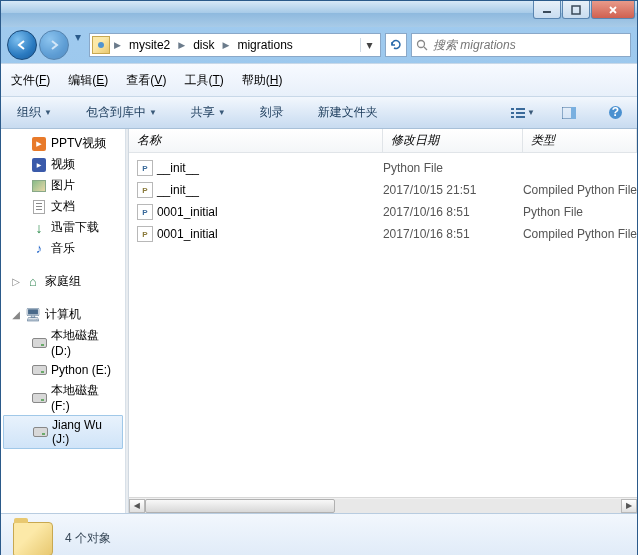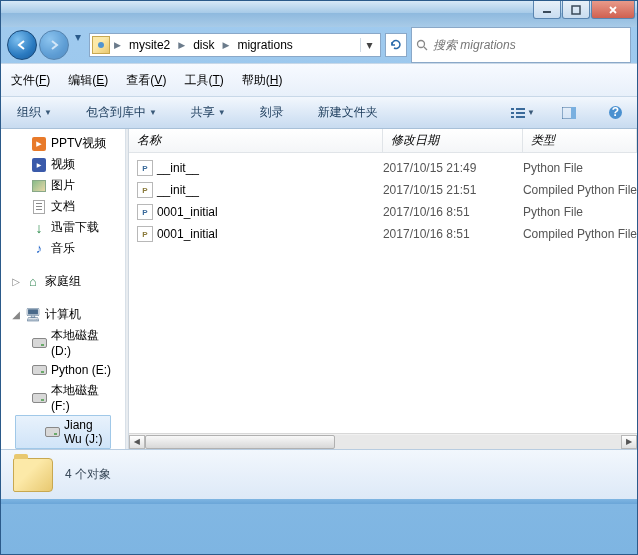--- a/index.html
+++ b/index.html
@@ -13,35 +13,35 @@
 .nav-circle { width: 30px; height: 30px; border-radius: 50%; background: radial-gradient(circle at 35% 30%, #7ec0f0 0%, #2a7ac0 60%, #1a5a9a 100%); border: 1px solid #1a4a7a; display: flex; align-items: center; justify-content: center; color: #fff; font-size: 14px; cursor: pointer; }
 .nav-circle.fwd { opacity: 0.55; }
 .nav-dd { width: 14px; height: 14px; color: #2a5a8a; display: flex; align-items: center; justify-content: center; }
 .address { flex: 1; height: 24px; background: #fff; border: 1px solid #8aa8c8; display: flex; align-items: center; padding: 0 2px; gap: 2px; }
 .addr-icon { width: 18px; height: 18px; background: linear-gradient(135deg, #fce9a8 40%, #e8c870 100%); border: 1px solid #c8a850; position: relative; }
 .addr-icon::after { content: ""; position: absolute; top: 50%; left: 50%; transform: translate(-50%,-50%); width: 6px; height: 6px; border-radius: 50%; background: #5094d0; }
 .crumb { padding: 2px 4px; color: #000; cursor: pointer; }
 .crumb-sep { color: #6b7b8b; padding: 0 2px; font-size: 9px; }
 .addr-dd { width: 18px; text-align: center; color: #444; border-left: 1px solid #d0dae4; cursor: pointer; }
 .addr-refresh { width: 22px; height: 24px; background: #fff; border: 1px solid #8aa8c8; display: flex; align-items: center; justify-content: center; color: #2a6aaa; }
-.search { width: 220px; height: 36px; background: #fff; border: 1px solid #8aa8c8; display: flex; align-items: center; padding: 0 4px; gap: 4px; color: #888; font-style: italic; }
+.search { width: 220px; height: 24px; background: #fff; border: 1px solid #8aa8c8; display: flex; align-items: center; padding: 0 4px; gap: 4px; color: #888; font-style: italic; }
 .search input { border: none; outline: none; flex: 1; font-style: italic; color: #888; width: 100%; }
 .menubar { height: 22px; background: linear-gradient(to bottom, #f7faff 0%, #e8f0fa 100%); border-top: 1px solid #c8d8e8; border-bottom: 1px solid #c8d8e8; display: flex; align-items: center; padding: 16px 4px; gap: 6px; }
 .menu-item { padding: 2px 6px; cursor: pointer; }
 .menu-item u { text-decoration: underline; }
 .toolbar { height: 32px; background: linear-gradient(to bottom, #f2f7fd 0%, #dde9f7 50%, #c8dbf0 100%); border-bottom: 1px solid #a8c0d8; display: flex; align-items: center; padding: 0 8px; gap: 18px; }
 .tool-item { padding: 4px 8px; color: #1a3a5a; cursor: pointer; display: flex; align-items: center; gap: 3px; border-radius: 2px; }
 .tool-dd { font-size: 8px; color: #3a5a7a; }
 .tool-spacer { flex: 1; }
 .tool-icon-btn { width: 28px; height: 22px; display: flex; align-items: center; justify-content: center; color: #2a5a8a; cursor: pointer; border-radius: 2px; gap: 2px; }
-.content { display: flex; height: 320px; background: #fff; }
+.content { display: flex; height: 384px; background: #fff; }
 .sidebar { width: 172px; background: #fff; border-right: 1px solid #d8e0e8; overflow-y: auto; padding: 4px 0; }
 .side-item { display: flex; align-items: center; gap: 4px; padding: 2px 4px 2px 16px; cursor: pointer; }
 .side-item.lvl2 { padding-left: 30px; }
-.side-item.selected { background: linear-gradient(to bottom, #e8f2fc, #d0e4f8); border: 1px solid #a0c8e8; border-radius: 1px; margin: 0 14px; padding-left: 28px; }
+.side-item.selected { background: linear-gradient(to bottom, #e8f2fc, #d0e4f8); border: 1px solid #a0c8e8; border-radius: 1px; margin: 0 2px; padding-left: 28px; }
 .side-group { padding: 2px 4px 2px 10px; display: flex; align-items: center; gap: 4px; cursor: pointer; }
 .side-tree { color: #888; font-size: 10px; width: 10px; display: inline-block; text-align: center; }
 .si-icon { width: 16px; height: 16px; flex-shrink: 0; display: flex; align-items: center; justify-content: center; }
 .ico-video { background: #3a5aaa; width: 14px; height: 14px; border-radius: 2px; display: flex; align-items: center; justify-content: center; }
 .ico-video::after { content: "▶"; color: #fff; font-size: 6px; }
 .ico-pic { background: linear-gradient(135deg, #88bb88, #e8d8a8); width: 14px; height: 12px; border: 1px solid #88a888; }
 .ico-doc { background: #fff; width: 12px; height: 14px; border: 1px solid #a8a8a8; position: relative; }
 .ico-doc::after { content: ""; position: absolute; top: 2px; left: 2px; right: 2px; height: 1px; background: #888; box-shadow: 0 3px 0 #888, 0 6px 0 #888; }
 .ico-dl { color: #2a8a4a; font-weight: bold; font-size: 14px; }
 .ico-music { color: #2a6aca; font-size: 13px; }
@@ -273,21 +273,20 @@
         <div class="col-h col-name">名称</div>
         <div class="col-h col-date">修改日期</div>
         <div class="col-h col-type">类型</div>
       </div>
       <div class="file-list" id="filelist">
           <div class="file-row">
             <div class="fc-name">
               <span class="fi-py"></span>
               <span>__init__</span>
             </div>
-            <div class="fc-date">2017/10/15 21:49</div>
             <div class="fc-type">Python File</div>
           </div>
           <div class="file-row">
             <div class="fc-name">
               <span class="fi-pyc"></span>
               <span>__init__</span>
             </div>
             <div class="fc-date">2017/10/15 21:51</div>
             <div class="fc-type">Compiled Python File</div>
           </div>

